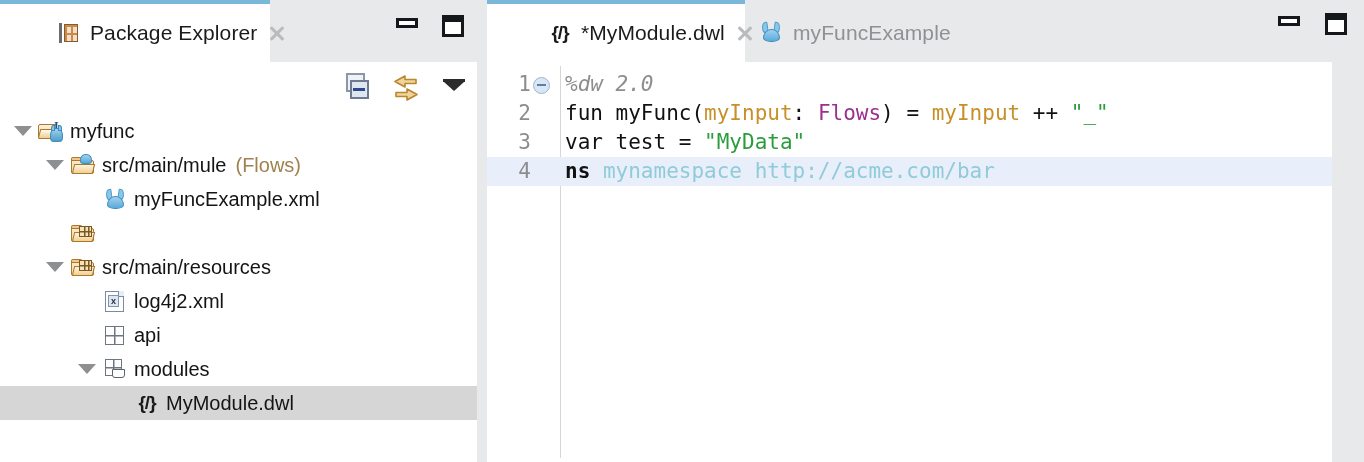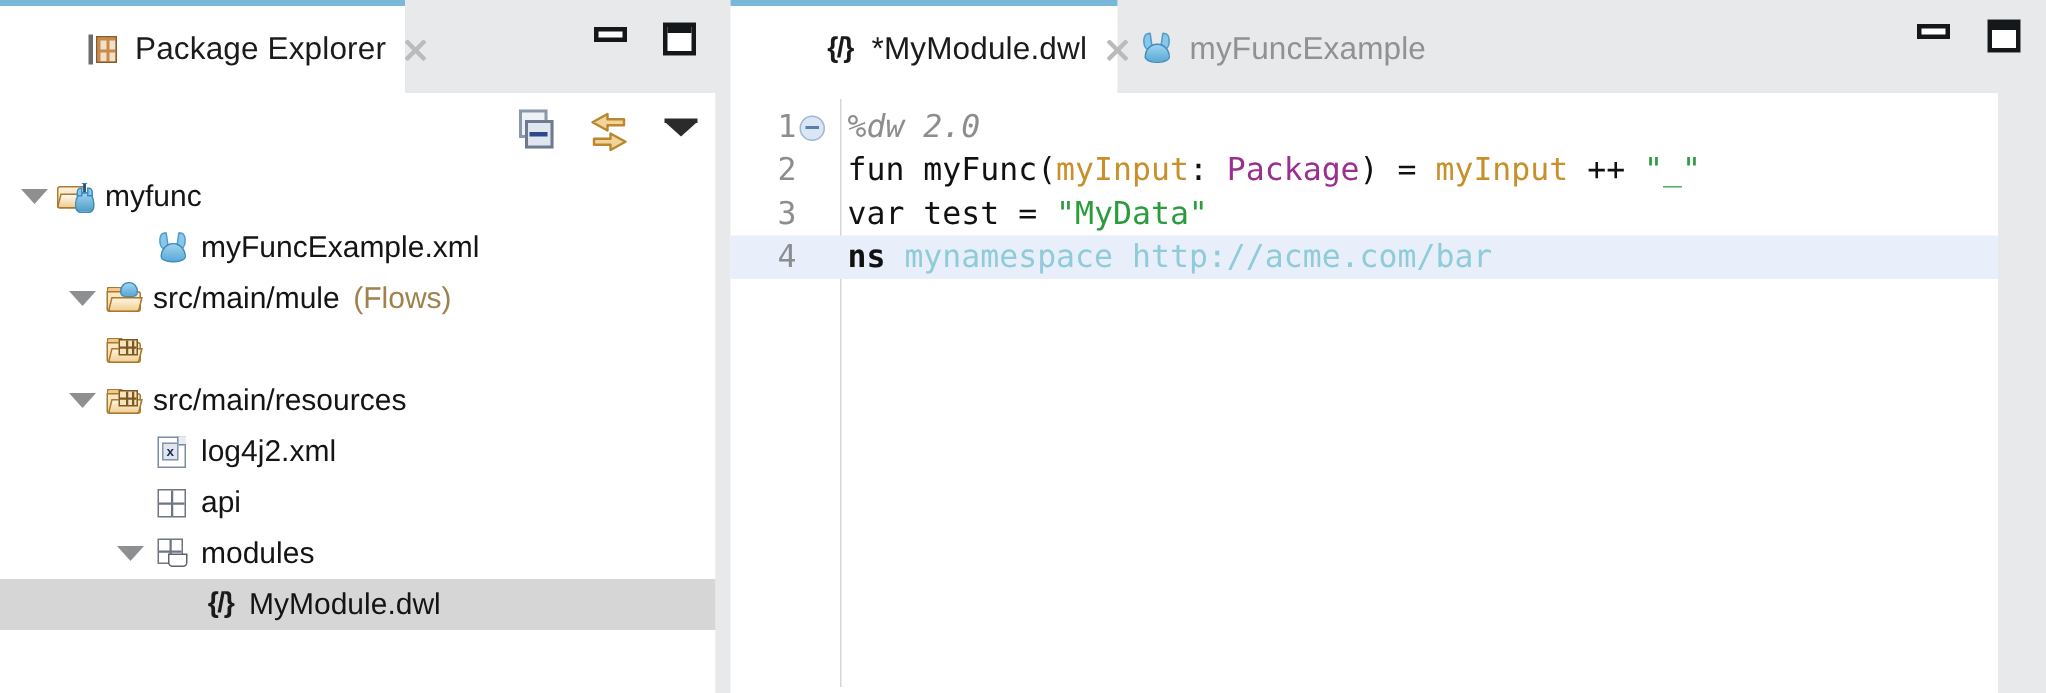--- a/index.html
+++ b/index.html
@@ -363,44 +363,44 @@
               <span class="projicon">
                 <span class="pf"></span>
                 <span class="pfold"></span>
                 <span class="jbadge">J</span>
                 <span class="mbadge"></span>
               </span>
             </span>
             <span class="row-label">myfunc</span>
           </div>
           <div class="tree-row">
+            <span style="width: 46px; flex: 0 0 auto;"></span>
+            <span class="twisty"></span>
+            <span class="row-icon">
+              <span class="folder">
+                <span class="tab-b"></span>
+                <span class="body-b"></span>
+                <span class="fold"></span>
+              </span>
+              <span style="position:absolute;left:10px;top:1px;width:12px;height:10px;background:linear-gradient(#9ed2ef,#5ba9d8);border:1px solid #3e8cbb;box-sizing:border-box;border-radius:45% 45% 30% 30% / 60% 60% 30% 30%;"></span>
+            </span>
+            <span class="row-label">src/main/mule</span>
+            <span class="row-suffix">(Flows)</span>
+          </div>
+          <div class="tree-row">
             <span style="width: 78px; flex: 0 0 auto;"></span>
             <span class="twisty hidden"></span>
             <span class="row-icon">
               <span class="mule">
                 <span class="ear-l"></span>
                 <span class="ear-r"></span>
                 <span class="head"></span>
               </span>
             </span>
             <span class="row-label">myFuncExample.xml</span>
-          </div>
-          <div class="tree-row">
-            <span style="width: 46px; flex: 0 0 auto;"></span>
-            <span class="twisty"></span>
-            <span class="row-icon">
-              <span class="folder">
-                <span class="tab-b"></span>
-                <span class="body-b"></span>
-                <span class="fold"></span>
-              </span>
-              <span style="position:absolute;left:10px;top:1px;width:12px;height:10px;background:linear-gradient(#9ed2ef,#5ba9d8);border:1px solid #3e8cbb;box-sizing:border-box;border-radius:45% 45% 30% 30% / 60% 60% 30% 30%;"></span>
-            </span>
-            <span class="row-label">src/main/mule</span>
-            <span class="row-suffix">(Flows)</span>
           </div>
           <div class="tree-row">
             <span style="width: 46px; flex: 0 0 auto;"></span>
             <span class="twisty hidden"></span>
             <span class="row-icon">
               <span class="folder">
                 <span class="tab-b"></span>
                 <span class="body-b"></span>
                 <span class="fold"></span>
                 <span class="pkgmark"></span>
@@ -485,21 +485,21 @@
         <span class="tab-title inactive">myFuncExample</span>
       </div>
       <div class="winctl-min" style="left:791px; top:16px;"></div>
       <div class="winctl-max" style="left:838px; top:13px;"></div>
     </div>
 
     <div id="code-panel">
       <div id="gutter-sep"></div>
       <div id="code-lines">
           <div class="line" style="top: 8px;"><span class="lineno">1</span><span class="fold-marker"></span><span class="code"><span class="t-comment">%dw 2.0</span></span></div>
-          <div class="line" style="top: 37px;"><span class="lineno">2</span><span class="code"><span class="t-plain">fun myFunc(</span><span class="t-param">myInput</span><span class="t-plain">: </span><span class="t-type">Package</span><span class="t-plain">) = </span><span class="t-param">myInput</span><span class="t-plain"> ++ </span><span class="t-string">"_"</span></span></div>
+          <div class="line" style="top: 37px;"><span class="lineno">2</span><span class="code"><span class="t-plain">fun myFunc(</span><span class="t-param">myInput</span><span class="t-plain">: </span><span class="t-type">Flows</span><span class="t-plain">) = </span><span class="t-param">myInput</span><span class="t-plain"> ++ </span><span class="t-string">"_"</span></span></div>
           <div class="line" style="top: 66px;"><span class="lineno">3</span><span class="code"><span class="t-plain">var test = </span><span class="t-string">"MyData"</span></span></div>
           <div class="line hl" style="top: 95px;"><span class="lineno">4</span><span class="code"><span class="t-kw">ns </span><span class="t-ns">mynamespace </span><span class="t-ns">http://acme.com/bar</span></span></div>
         </div>
     </div>
     <div id="editor-rightgap"></div>
   </div>
 
 </div>
 
 </body></html>

